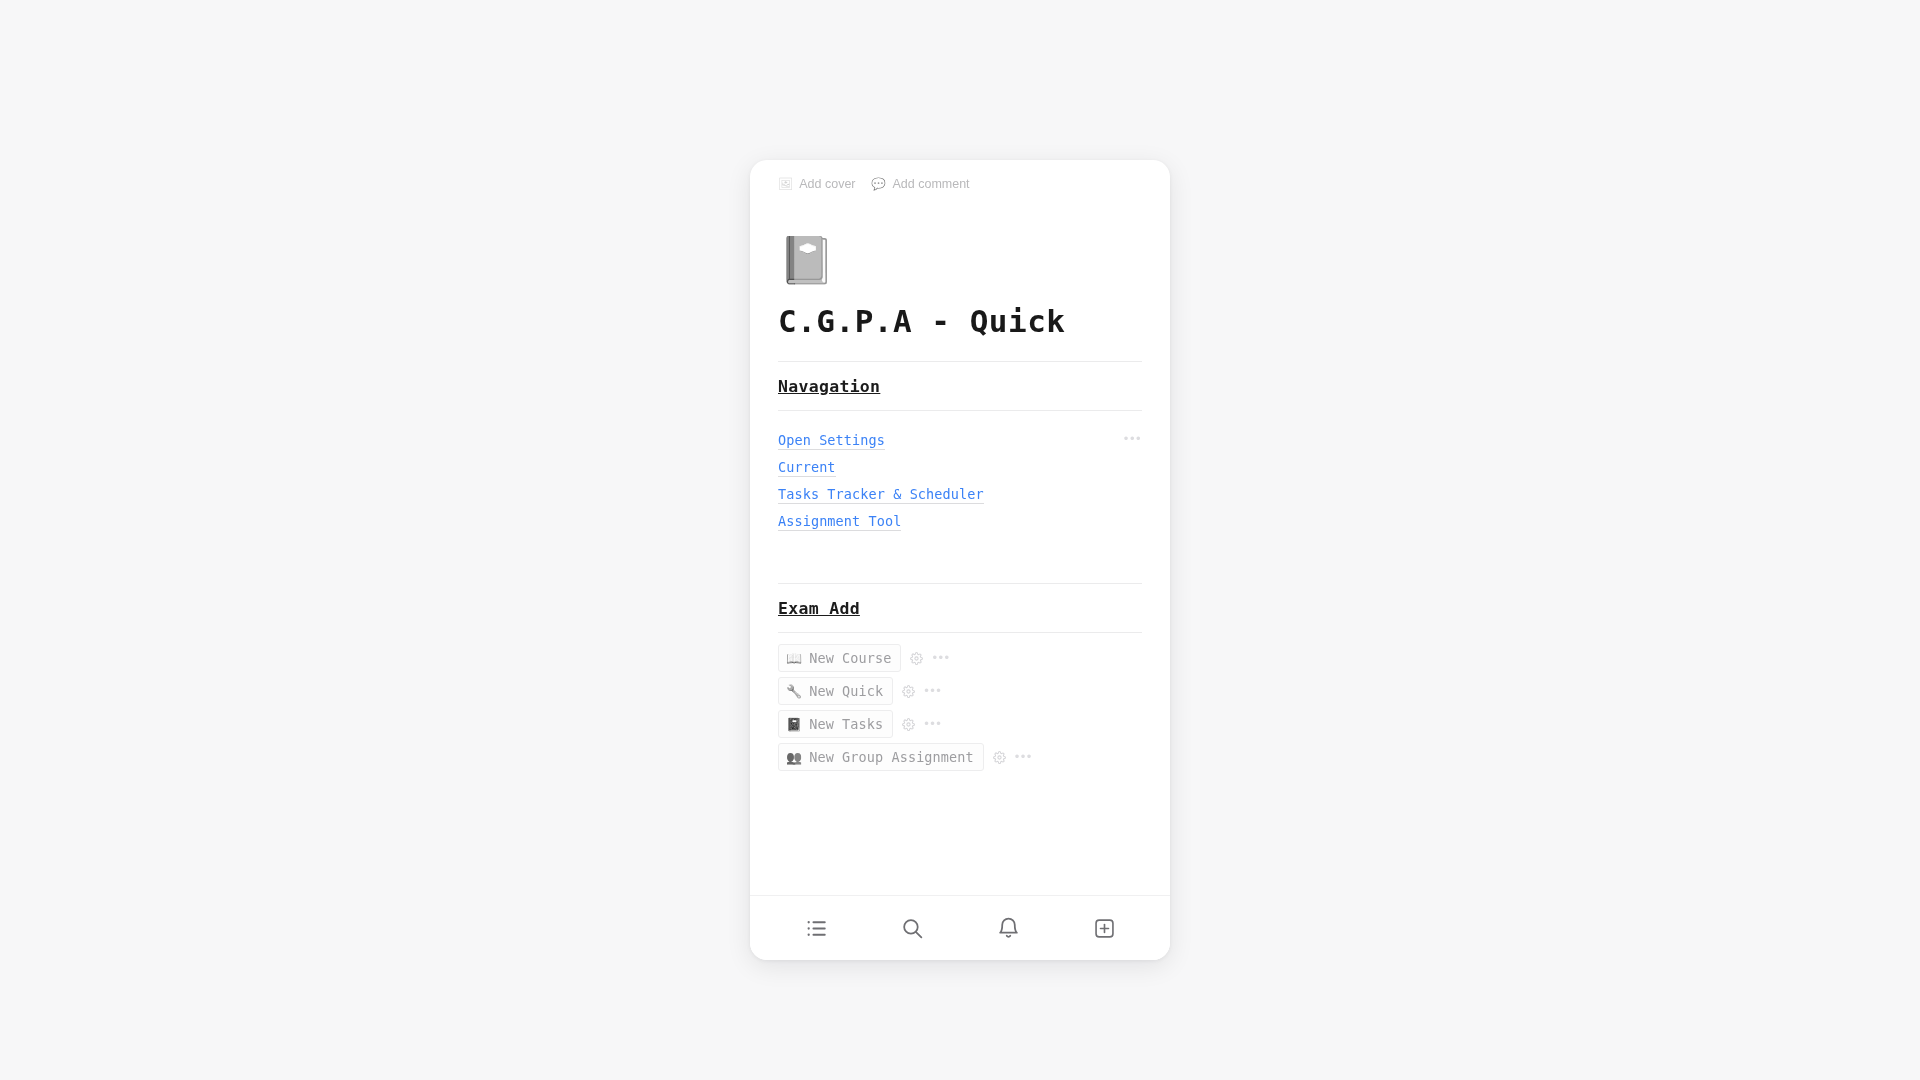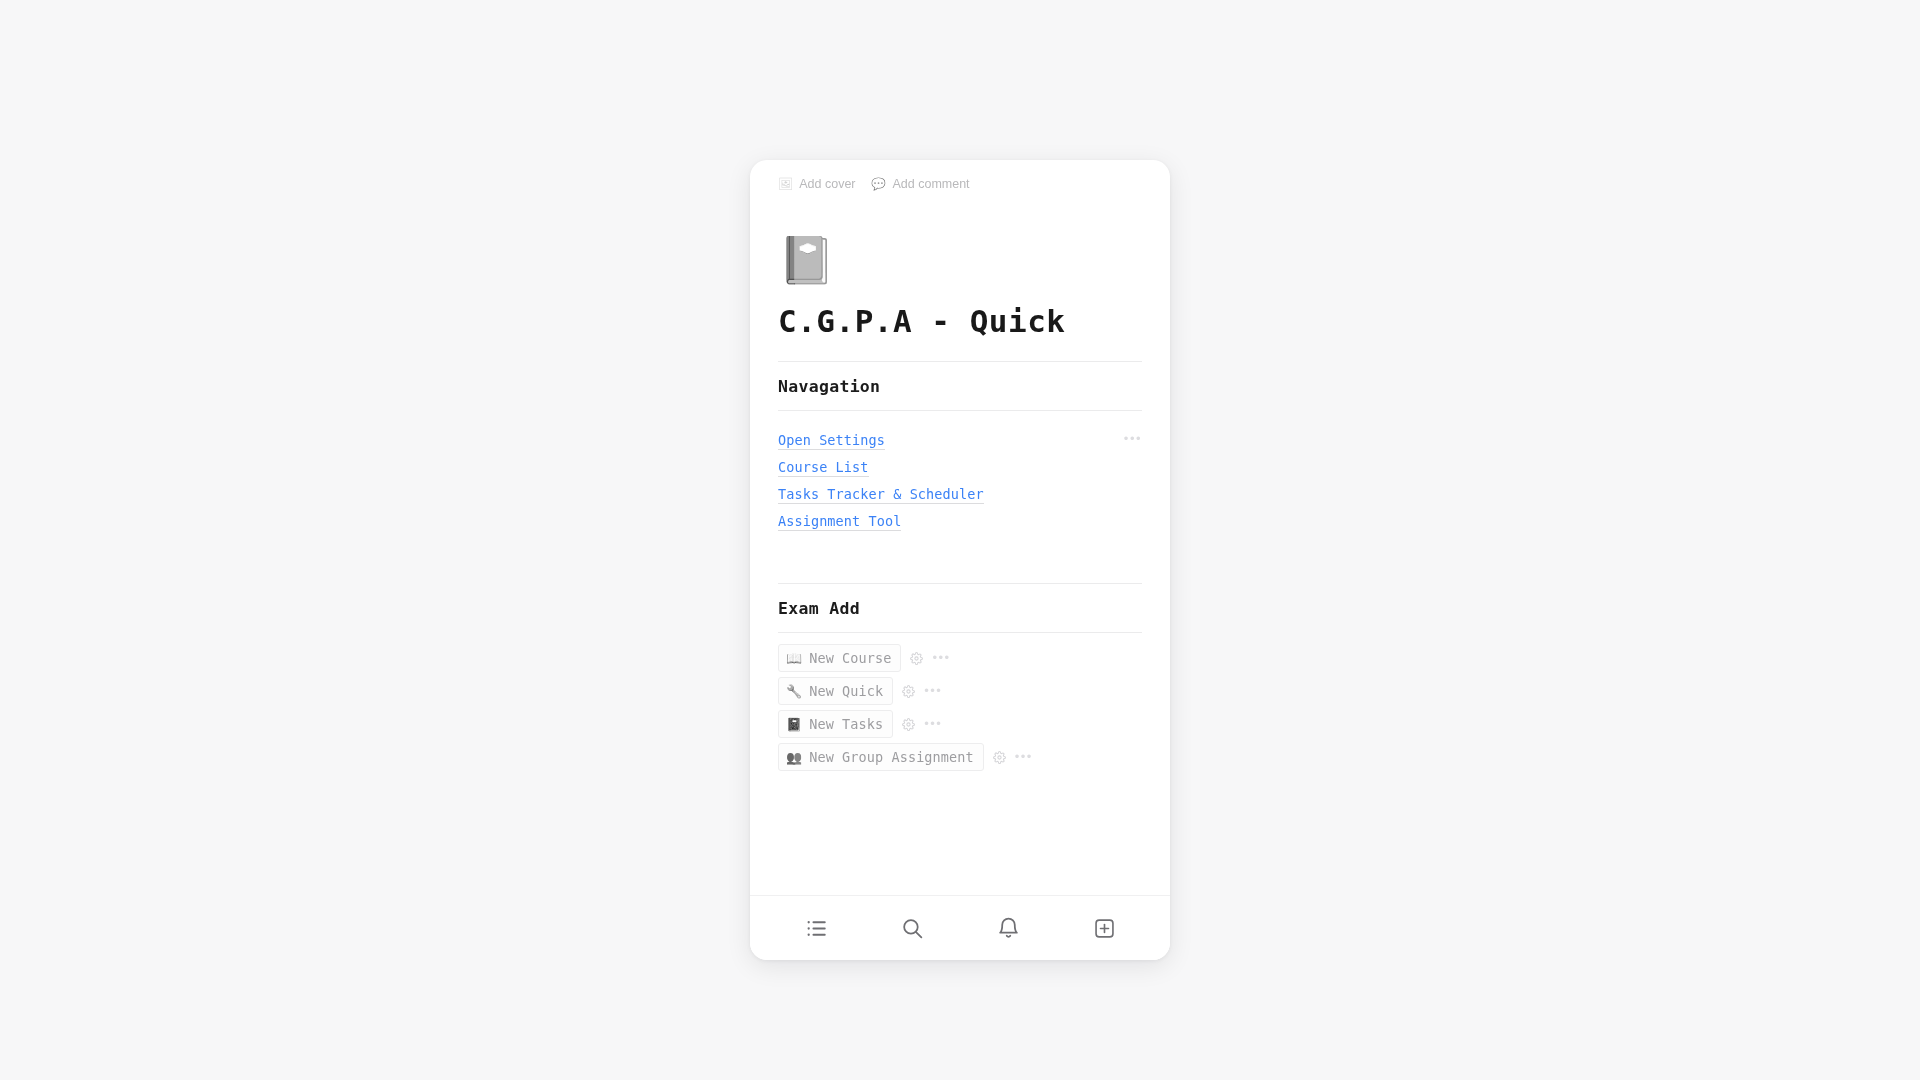--- a/index.html
+++ b/index.html
@@ -97,20 +97,21 @@
   }
   .section-heading {
     font-family: "DejaVu Sans Mono", "Liberation Mono", monospace;
     font-size: 16.5px;
     font-weight: bold;
     color: #1c1c1c;
     letter-spacing: 0.3px;
     padding: 15px 0 14px 0;
     margin: 0 28px;
     white-space: nowrap;
+    text-decoration: underline;
   }
 
   
   .nav-list {
     padding: 16px 0 0 0;
   }
   .nav-row {
     position: relative;
     display: flex;
     align-items: center;
@@ -238,24 +239,24 @@
       <div class="section-heading">Navagation</div>
       <div class="divider"></div>
 
       <div class="section nav-list">
 
         <div class="nav-row">
           <a class="nav-link" href="#">Open Settings</a>
           <span class="row-dots">•••</span>
         </div>
 
-
         <div class="nav-row">
-          <a class="nav-link" href="#">Course List</a>
-        </div>
+          <a class="nav-link" href="#">Current</a>
+        </div>
+
 
         <div class="nav-row">
           <a class="nav-link" href="#">Tasks Tracker &amp; Scheduler</a>
         </div>
 
         <div class="nav-row">
           <a class="nav-link" href="#">Assignment Tool</a>
         </div>
 
         <div class="nav-spacer"></div>

